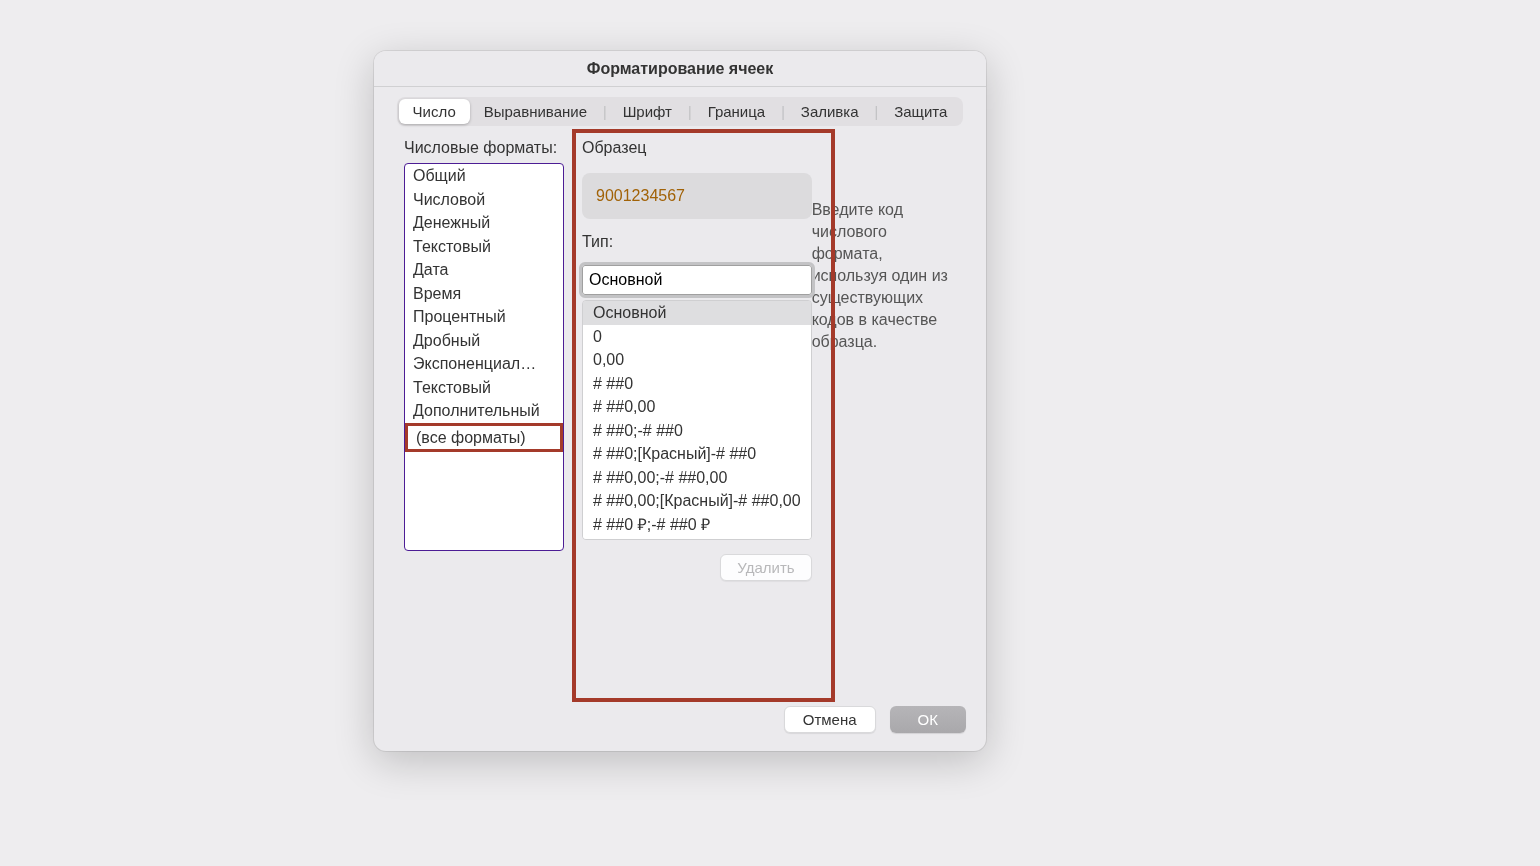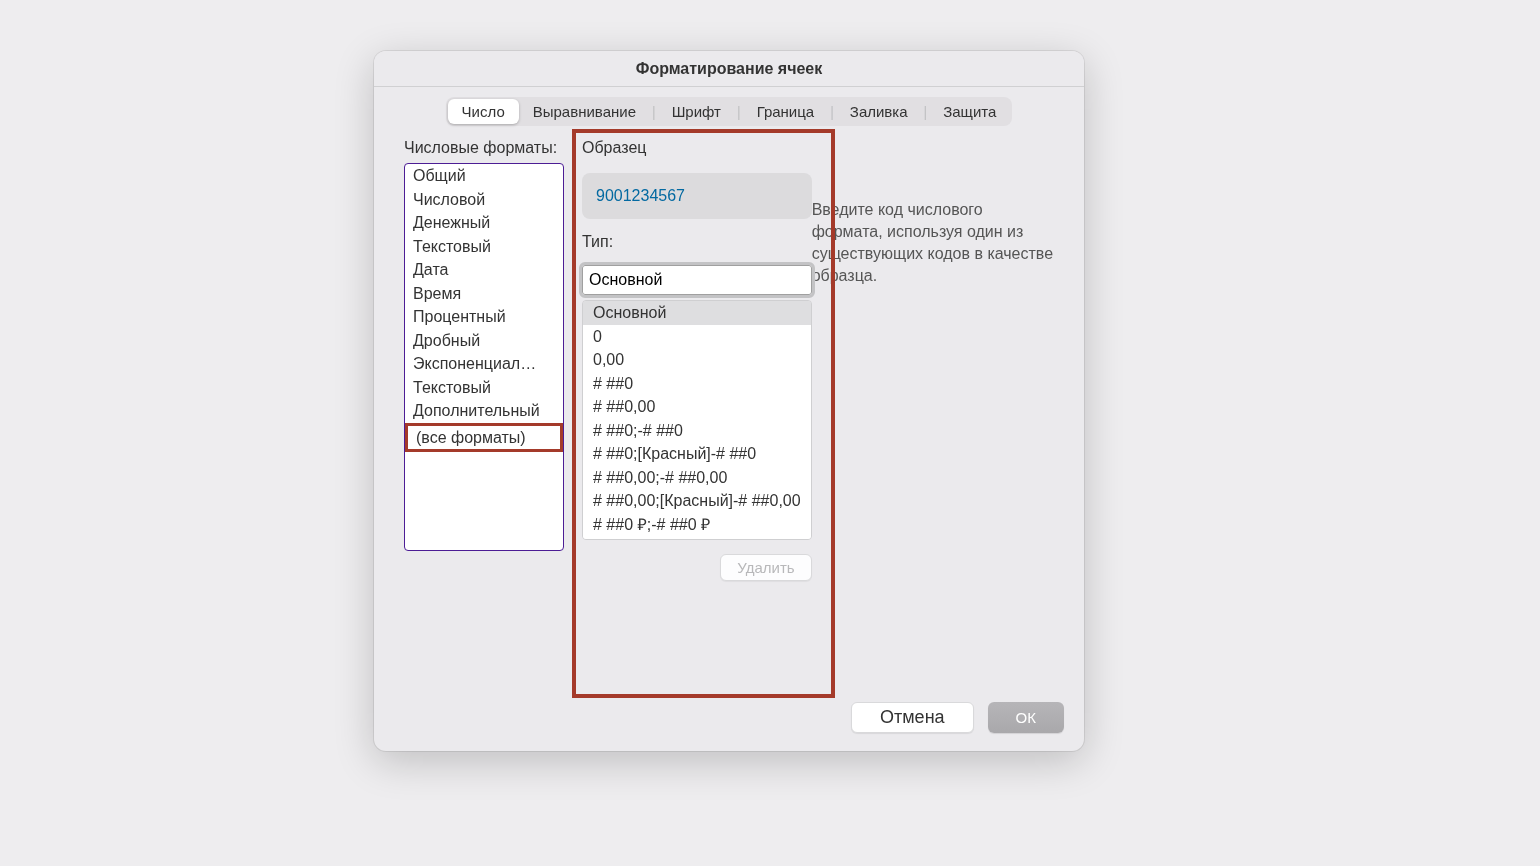--- a/index.html
+++ b/index.html
@@ -8,21 +8,21 @@
       height: 866px;
       font-family: -apple-system, BlinkMacSystemFont, "Helvetica Neue", Arial, sans-serif;
       background: #eeedef;
       font-size: 18px;
       color: #333;
     }
     .dialog {
       position: absolute;
       left: 374px;
       top: 51px;
-      width: 710px;
+      width: 612px;
       height: 700px;
       background: #ebeaed;
       border-radius: 12px;
       box-shadow: 0 10px 40px rgba(0,0,0,0.2), 0 0 0 1px rgba(0,0,0,0.08);
       display: flex;
       flex-direction: column;
       overflow: hidden;
     }
     .titlebar {
       height: 36px;
@@ -120,21 +120,21 @@
     .right-label {
       font-size: 16px;
       color: #333;
       margin-bottom: 16px;
     }
     .sample-box {
       background: #dcdbdd;
       border-radius: 8px;
       padding: 14px 14px;
       font-size: 16px;
-      color: #0369a1;
+      color: #a16207;
       margin-bottom: 14px;
     }
     .type-label {
       font-size: 16px;
       color: #333;
       margin-bottom: 14px;
     }
     .type-input {
       width: 100%;
       background: #fff;
@@ -196,22 +196,22 @@
     .footer {
       display: flex;
       justify-content: flex-end;
       gap: 14px;
       padding: 16px 20px 18px 0;
     }
     .btn-cancel {
       background: #fff;
       border: 1px solid #d9d9db;
       border-radius: 6px;
-      padding: 4px 28px;
-      font-size: 18px;
+      padding: 4px 18px;
+      font-size: 15px;
       color: #333;
       box-shadow: 0 1px 1px rgba(0,0,0,0.08);
     }
     .btn-ok {
       background: linear-gradient(#b6b5b8,#a9a8ab);
       border: none;
       border-radius: 6px;
       padding: 4px 28px;
       font-size: 15px;
       color: #fff;

